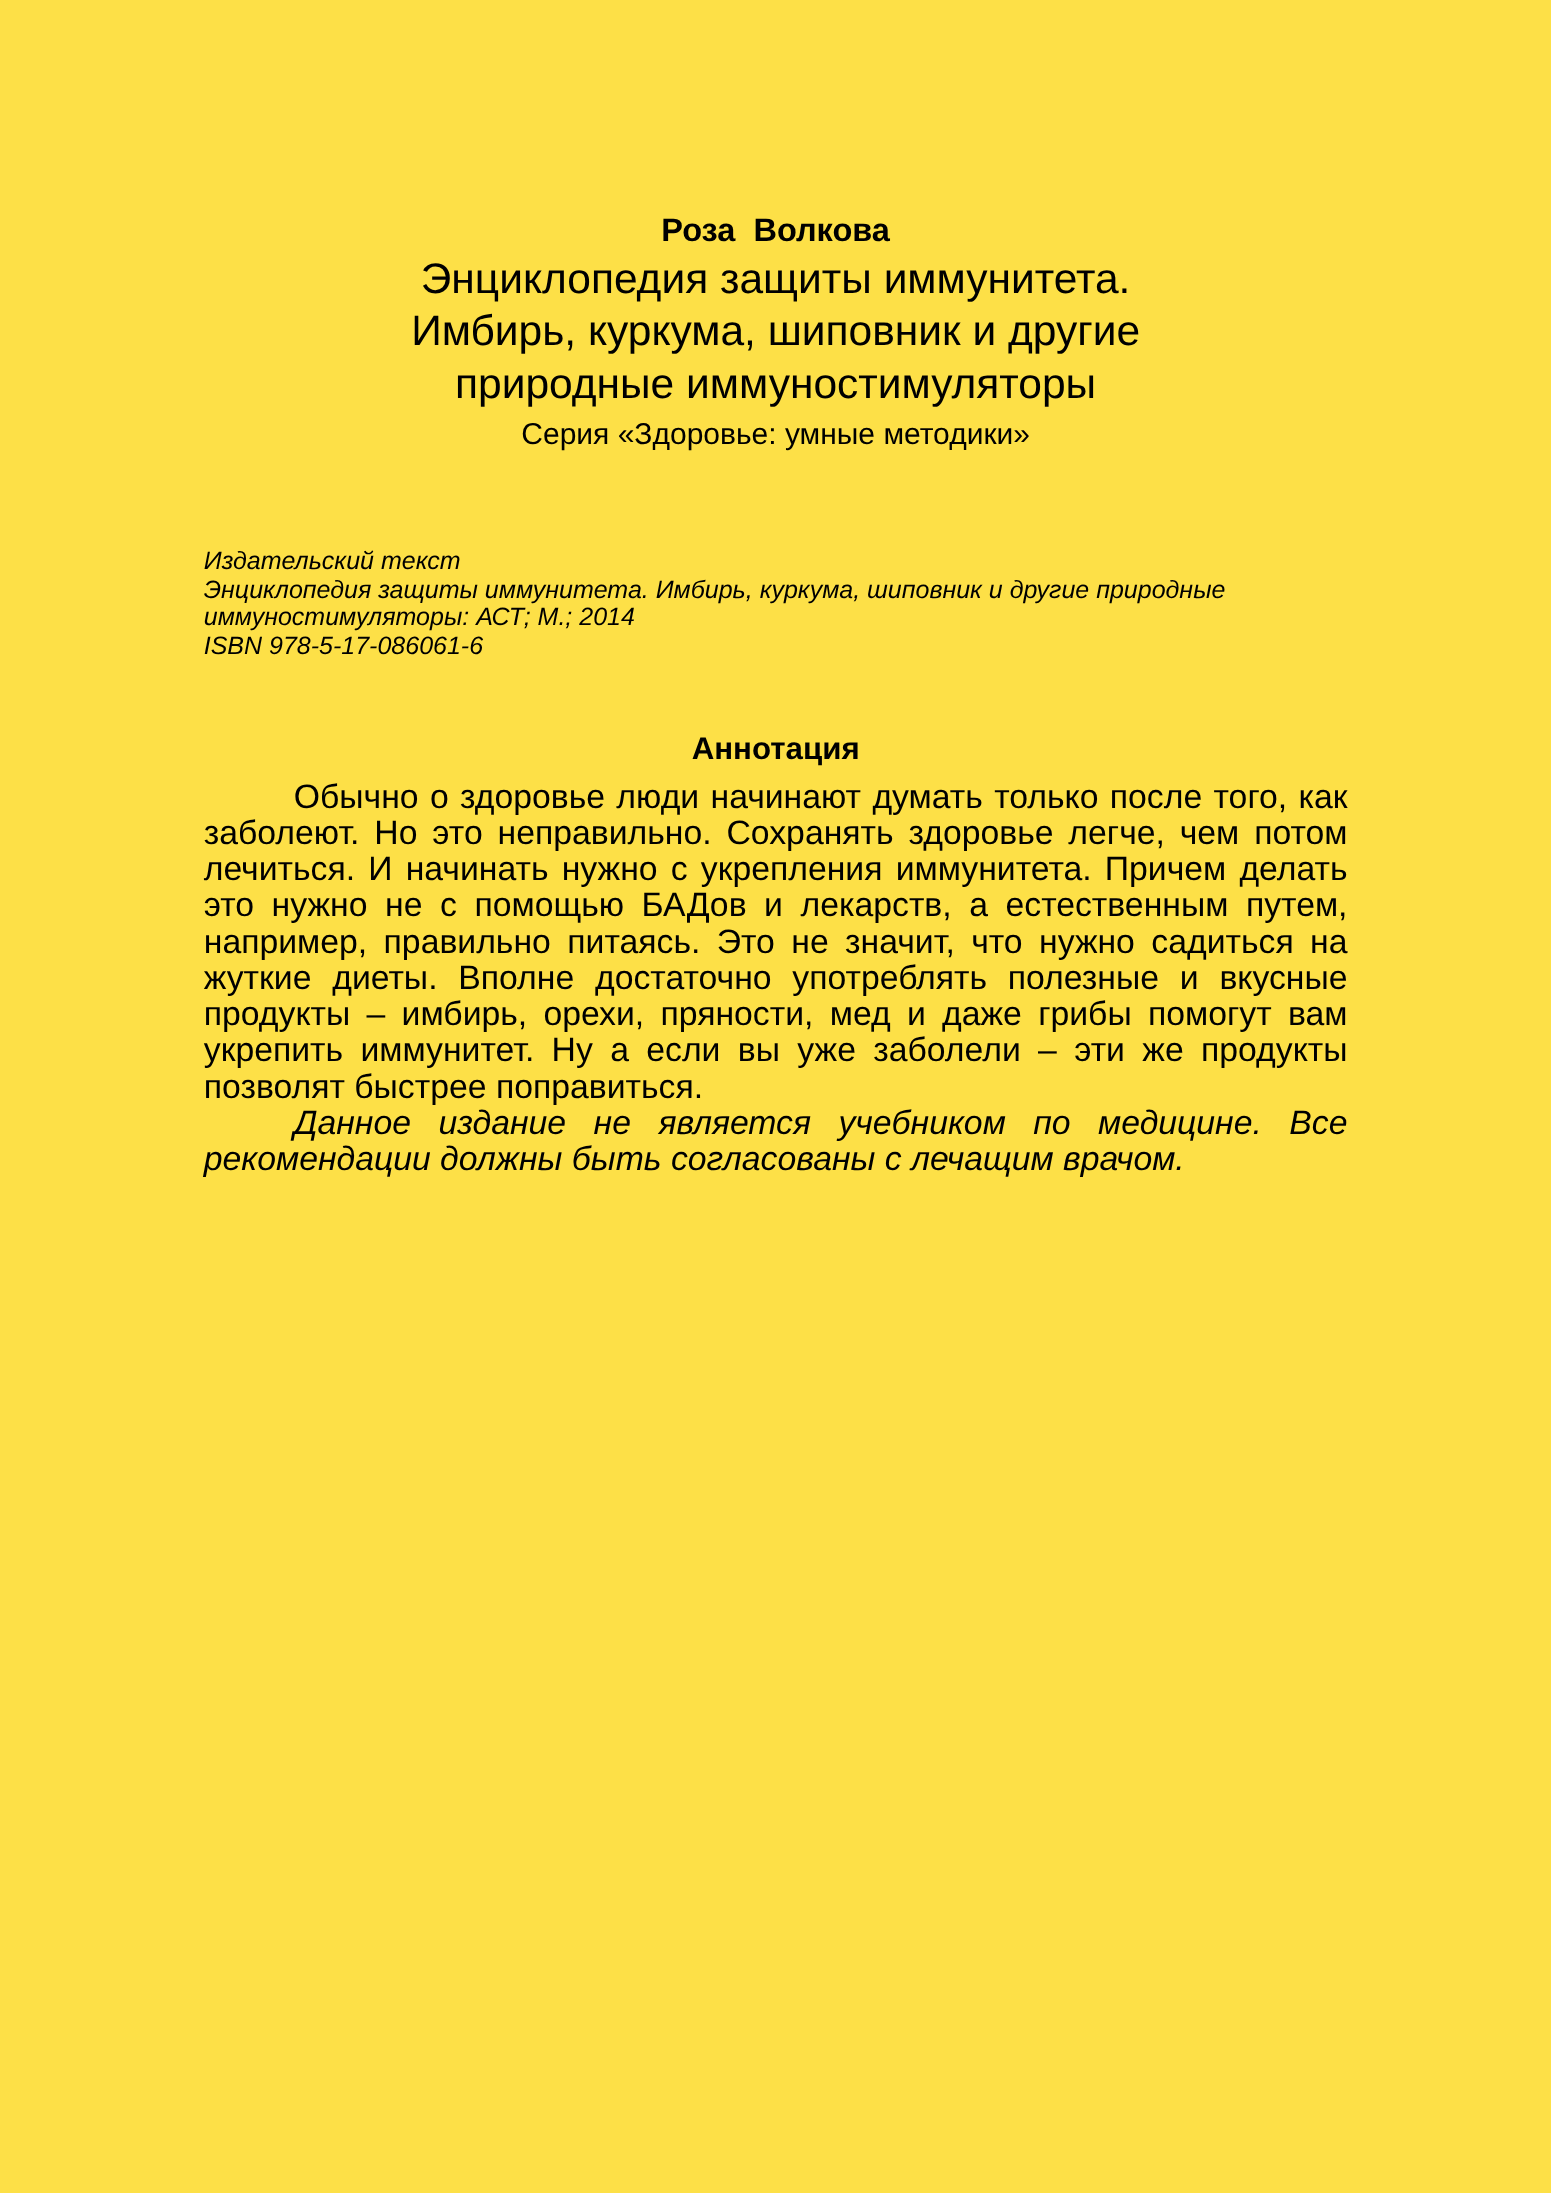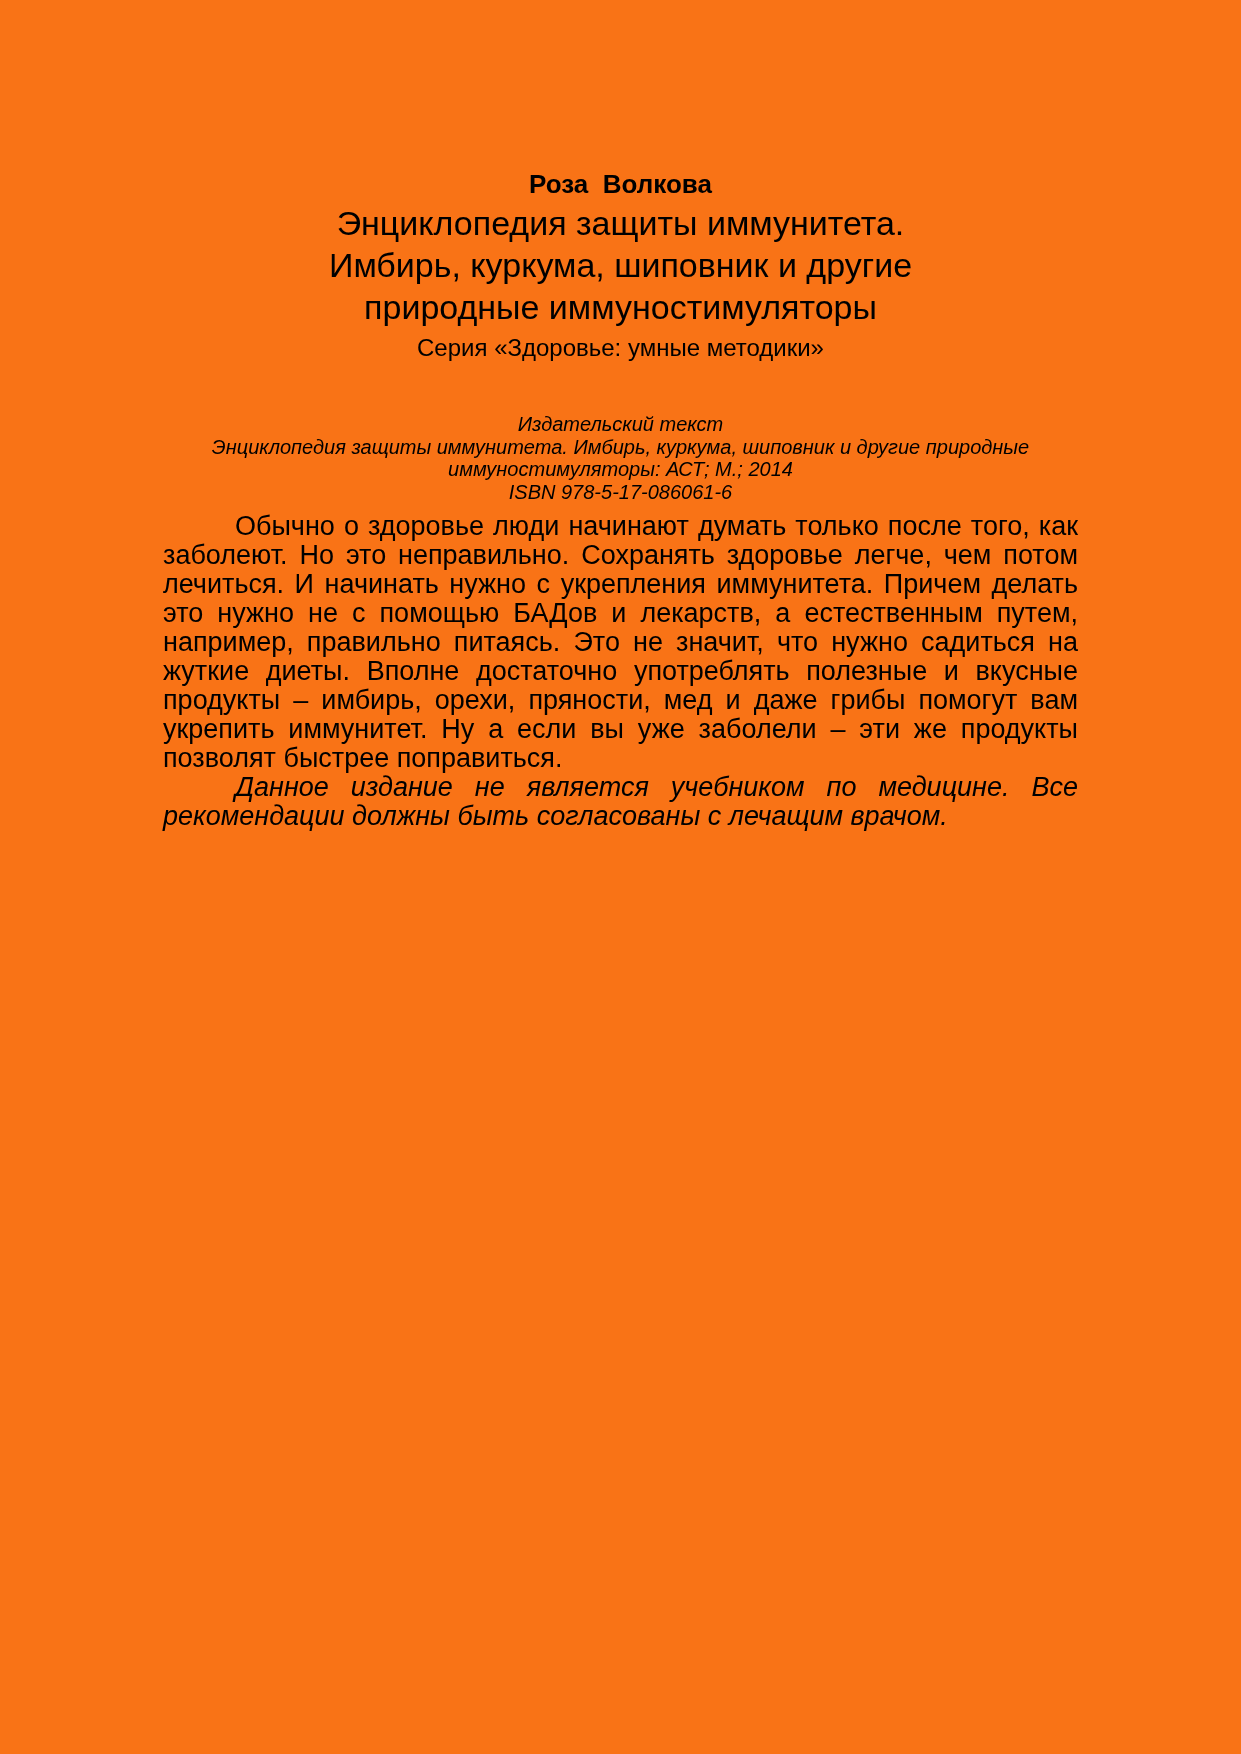--- a/index.html
+++ b/index.html
@@ -12,21 +12,21 @@
     height: 1754px;
     font-family: "Liberation Sans", "DejaVu Sans", sans-serif;
     color: #000000;
     overflow: hidden;
   }
   .page {
     box-sizing: border-box;
     width: 1241px;
     height: 1754px;
     padding: 168px 163px 0 163px;
-    background: #f97316;
+    background: #fde047;
   }
   .author {
     text-align: center;
     font-weight: bold;
     font-size: 26px;
     line-height: 32px;
     white-space: pre;
   }
   .book-title {
     text-align: center;
@@ -35,22 +35,22 @@
     line-height: 42px;
     margin-top: 2px;
   }
   .series {
     text-align: center;
     font-weight: normal;
     font-size: 24px;
     line-height: 40px;
   }
   .imprint {
-    margin-top: 45px;
-    text-align: center;
+    margin-top: 70px;
+    text-align: left;
     font-style: italic;
     font-size: 20px;
     line-height: 22.5px;
   }
   .annotation-heading {
     margin-top: 56px;
     text-align: center;
     font-weight: bold;
     font-size: 25px;
     line-height: 30px;
@@ -84,18 +84,19 @@
 
   <div class="series">Серия «Здоровье: умные методики»</div>
 
   <div class="imprint">
     <div>Издательский текст</div>
     <div>Энциклопедия защиты иммунитета. Имбирь, куркума, шиповник и другие природные</div>
     <div>иммуностимуляторы: АСТ; М.; 2014</div>
     <div>ISBN 978-5-17-086061-6</div>
   </div>
 
+  <div class="annotation-heading">Аннотация</div>
 
   <p class="para first">Обычно о здоровье люди начинают думать только после того, как заболеют. Но это неправильно. Сохранять здоровье легче, чем потом лечиться. И начинать нужно с укрепления иммунитета. Причем делать это нужно не с помощью БАДов и лекарств, а естественным путем, например, правильно питаясь. Это не значит, что нужно садиться на жуткие диеты. Вполне достаточно употреблять полезные и вкусные продукты – имбирь, орехи, пряности, мед и даже грибы помогут вам укрепить иммунитет. Ну а если вы уже заболели – эти же продукты позволят быстрее поправиться.</p>
 
   <p class="para italic">Данное издание не является учебником по медицине. Все рекомендации должны быть согласованы с лечащим врачом.</p>
 
 </div>
 
 </body></html>

